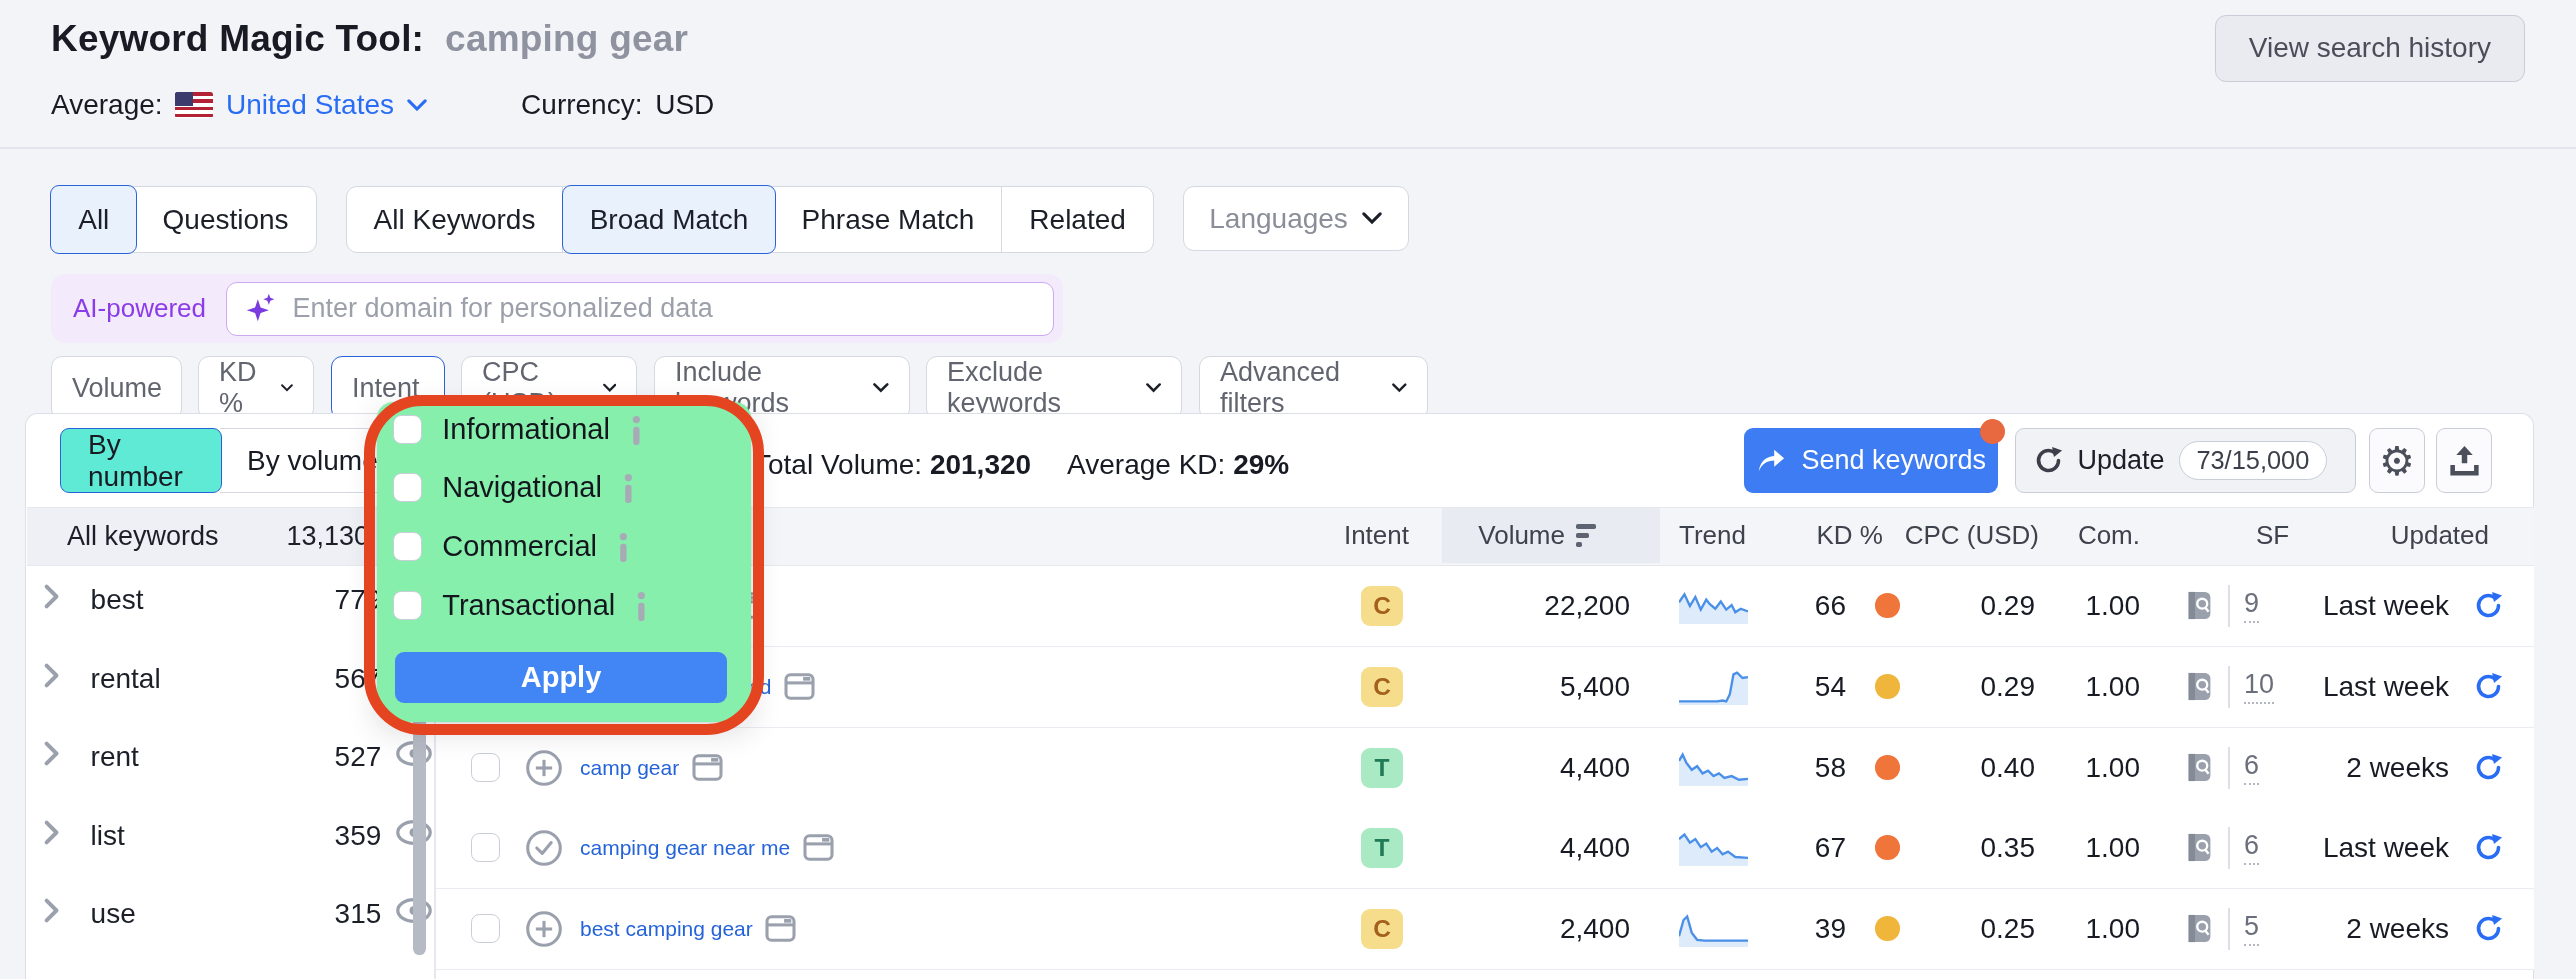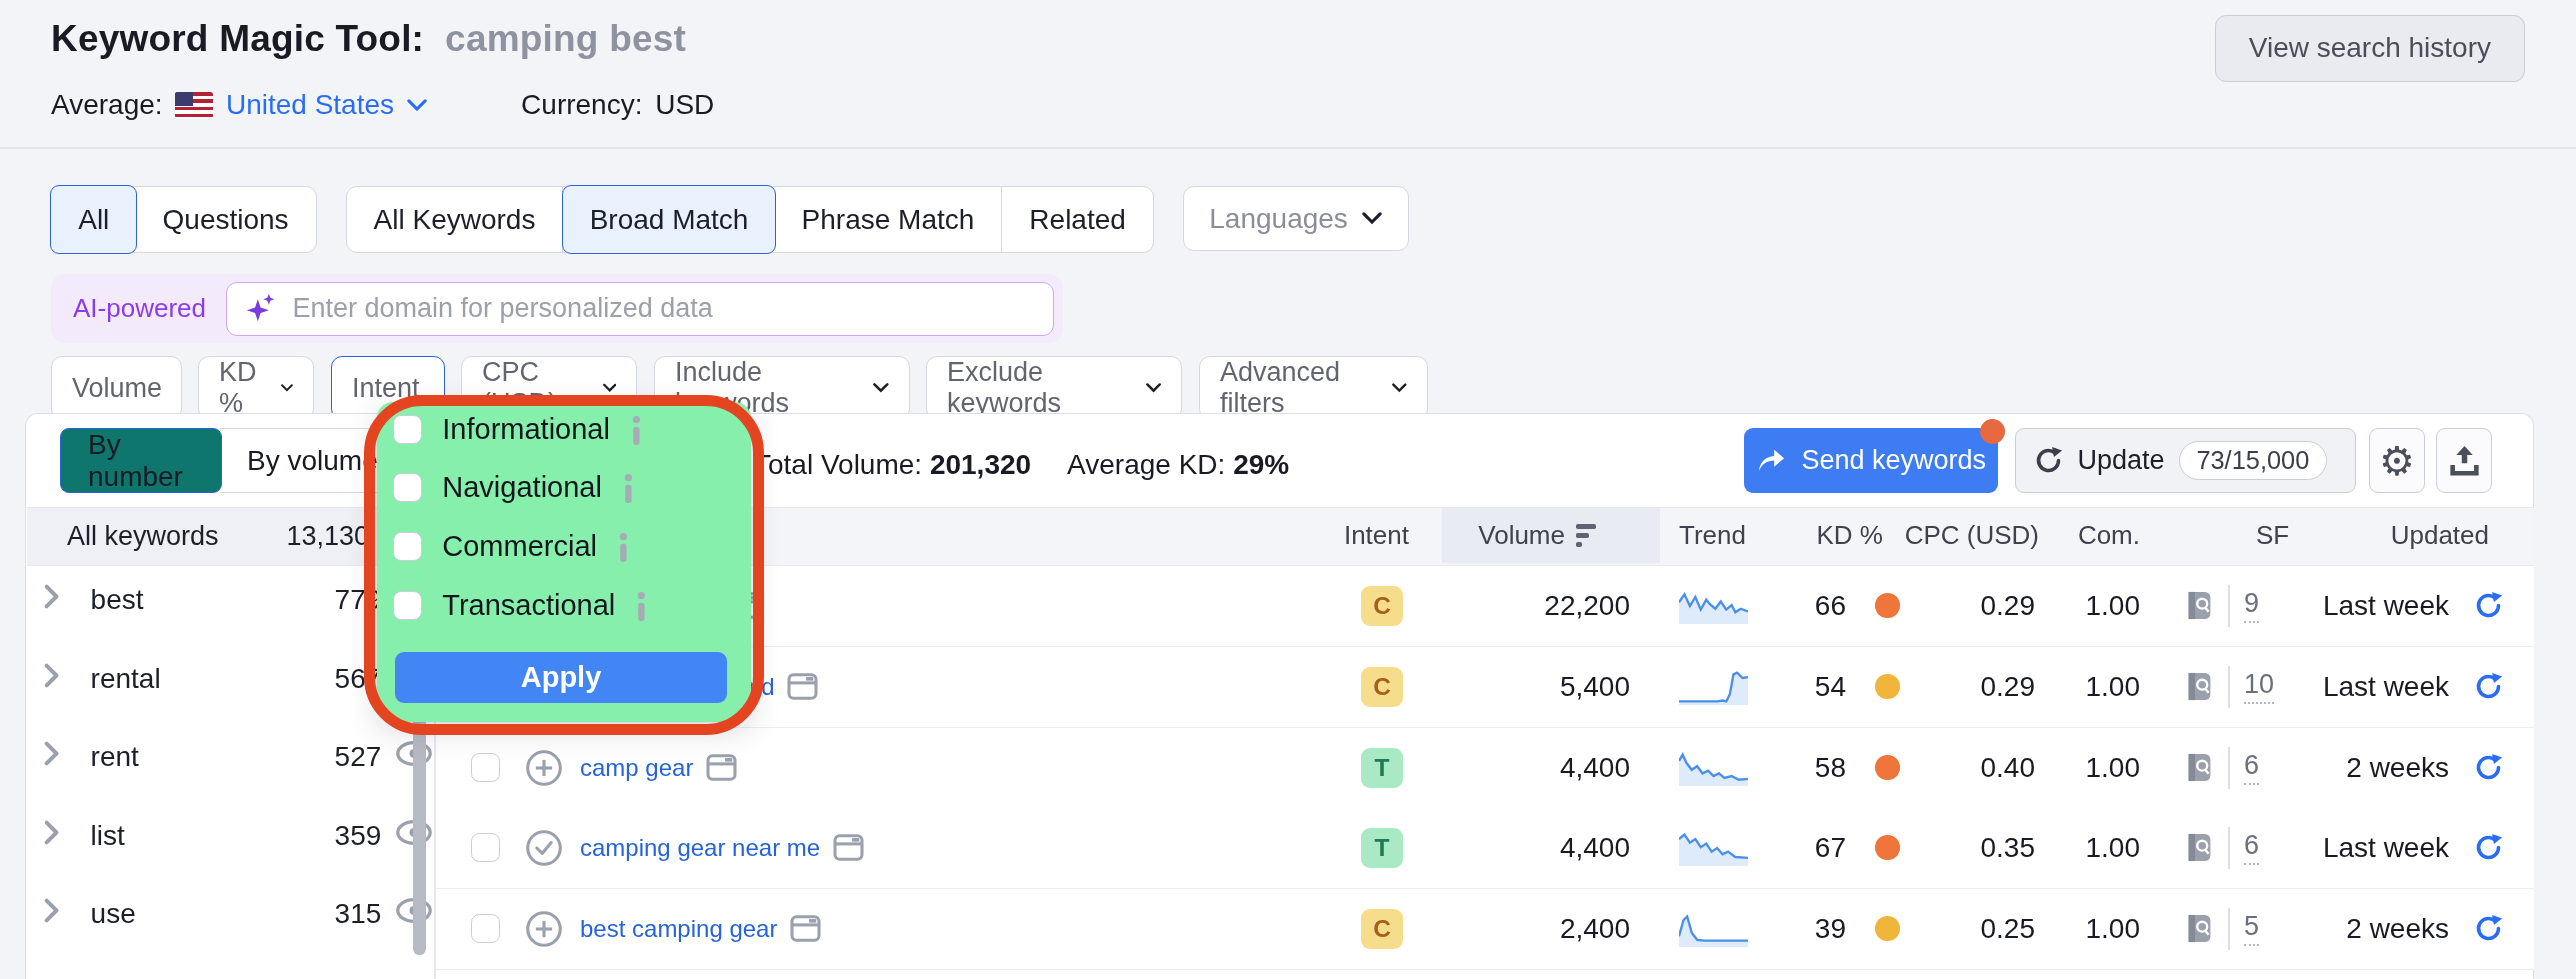--- a/index.html
+++ b/index.html
@@ -54,21 +54,21 @@
   
   .filter-btn { top:356px; height:64px; background:#fff; border:1.8px solid #d5d8e0; border-radius:11px;
     display:flex; align-items:center; justify-content:space-between; padding:0 20px; color:#62656f; font-size:27px; gap:16.3px; }
   .filter-btn.active { border:1.8px solid #2a62d8; }
 
   
   .panel { left:25.4px; top:413px; width:2509px; height:566px; background:#fff;
     border:1.8px solid #dcdfe8; border-bottom:none; border-radius:12.7px 12.7px 0 0; }
 
   .seg { top:428px; height:65px; display:flex; align-items:center; padding:0 27px; font-size:28px; }
-  .seg-left { left:60px; width:162px; background:#0f766e; border:1.8px solid #2a62d8; border-radius:9px; z-index:3; justify-content:center; }
+  .seg-left { left:60px; width:162px; background:#5eead4; border:1.8px solid #2a62d8; border-radius:9px; z-index:3; justify-content:center; }
   .seg-right { left:220px; width:200px; background:#fff; border:1.8px solid #d5d8e0; border-left:none; border-radius:0 9px 9px 0; }
 
   .stats { left:754px; top:449px; display:flex; gap:36px; font-size:28px; }
   .stats b { font-weight:bold; }
 
   .send-btn { left:1744px; top:428px; width:254px; height:65px; background:#3d7cf2; border-radius:9px;
     color:#fff; display:flex; align-items:center; justify-content:center; gap:14.5px; font-size:27px; }
   .send-dot { position:absolute; right:-7.3px; top:-9px; width:25.4px; height:25.4px; border-radius:50%; background:#e8683f; }
   .update-btn { left:2015px; top:428px; width:341px; height:65px; background:#f1f2f6; border:1.8px solid #c9cdd8;
     border-radius:9px; display:flex; align-items:center; gap:14.5px; padding:0 18px; font-size:27px; color:#1c1f28; }
@@ -90,21 +90,21 @@
   .sb-item .eye { width:40px; margin-left:12.7px; }
   .sb-scroll { left:413px; top:683px; width:12.7px; height:272px; background:#b6bac4; border-radius:6.4px; }
 
   
   .thead { left:436px; top:507px; width:2098px; height:59px; background:#f4f5f8;
     border-top:1.8px solid #e6e8ee; border-bottom:1.8px solid #e6e8ee; font-size:26px; color:#3e424d; }
   .thead .cell { position:absolute; top:0; height:55px; display:flex; align-items:center; }
   .vol-cell-bg { position:absolute; left:1006px; top:0; width:218px; height:55px; background:#e9ebf2; }
   .trow { left:436px; width:2098px; height:81px; border-bottom:1.8px solid #eaecf1; background:#fff; }
   .trow .cell { position:absolute; top:0; height:79px; display:flex; align-items:center; }
-  .kw-link { color:#2563d9; font-size:24px; white-space:nowrap; display:flex; align-items:center; gap:12.7px; }
+  .kw-link { color:#2563d9; font-size:21px; white-space:nowrap; display:flex; align-items:center; gap:12.7px; }
   .badge { width:42px; height:40px; border-radius:9px; display:flex; align-items:center; justify-content:center;
     font-size:24.5px; font-weight:bold; }
   .num { font-size:28px; color:#181b24; }
   .kd-dot { width:24.5px; height:24.5px; border-radius:50%; display:inline-block; }
   .sf-num { font-size:27px; color:#6b6e7b; border-bottom:2.7px dotted #b3b7c2; padding-bottom:2.7px; }
   .col-divider { position:absolute; width:1.8px; height:42px; top:19px; background:#dcdfe8; }
   .checkbox { width:29px; height:29px; border:1.8px solid #c9cdd8; border-radius:8.2px; background:#fff; }
   .spark { width:69px; height:36px; }
 
   
@@ -116,21 +116,21 @@
     border-radius:9px; color:#fff; font-size:29px; font-weight:bold; display:flex; align-items:center; justify-content:center; }
 
   
   .ring { left:364px; top:395px; width:400px; height:340px; border:11px solid #e54420; border-radius:58px; z-index:50; }
 </style>
 </head>
 <body>
 
 <div class="abs page-title">
   <span>Keyword Magic Tool:</span>
-  <span class="query">&nbsp;<span>camping best</span></span>
+  <span class="query">&nbsp;<span>camping gear</span></span>
 </div>
 <div class="abs history-btn">
   <span>View search history</span>
 </div>
 <div class="abs db-row">
   <span>Average:</span>
   <span class="flag"></span>
   <span class="link-blue">United States</span>
   <span class="caret">
     <svg width="20" height="12.7" viewBox="0 0 22 14">

